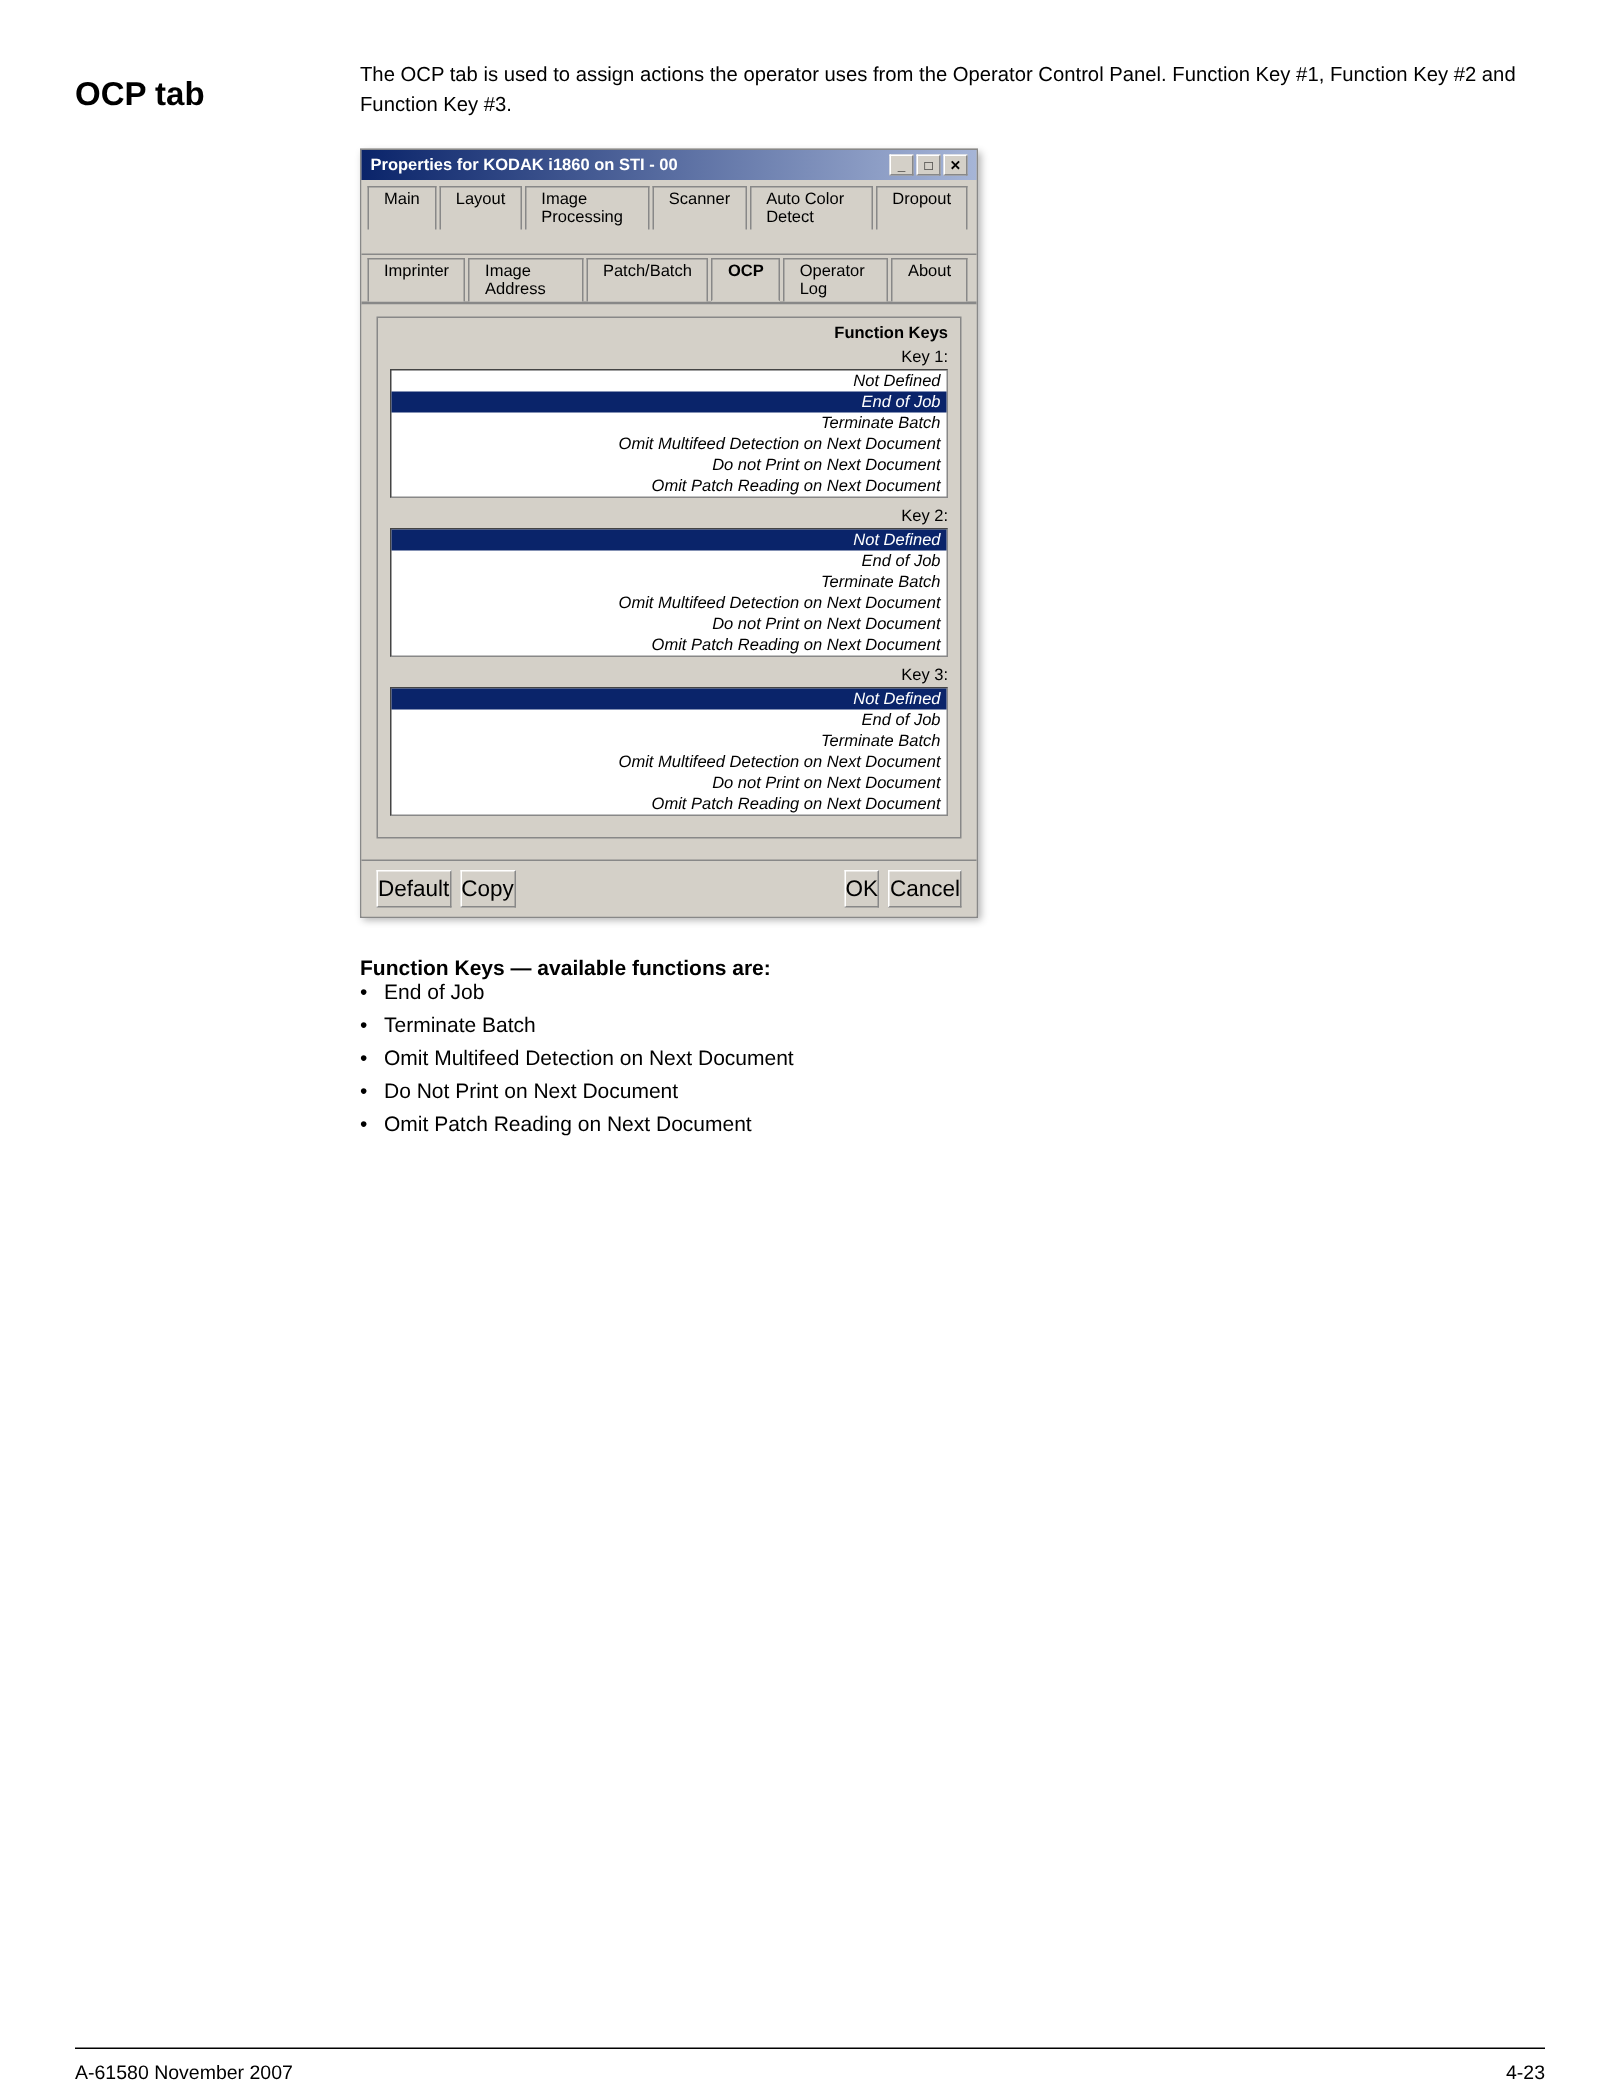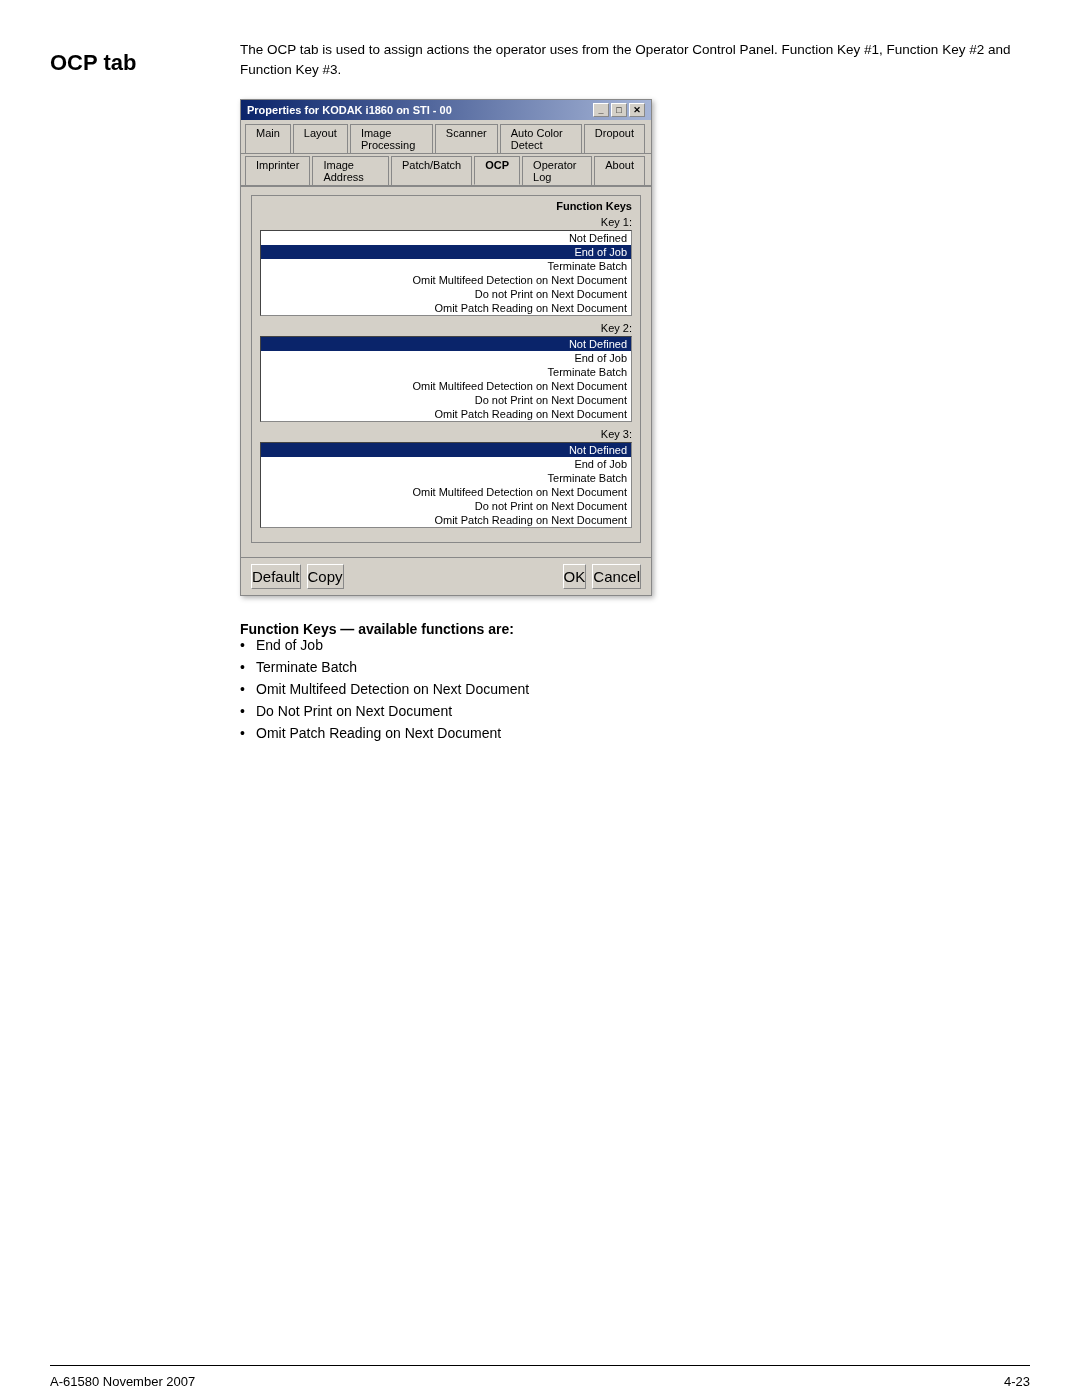--- a/index.html
+++ b/index.html
@@ -88,21 +88,21 @@
       display: flex;
       align-items: center;
       justify-content: center;
       cursor: pointer;
       color: #000;
     }
 
     .dialog-tabs-row1 {
       display: flex;
       background: #d4d0c8;
-      padding: 4px 4px 0 4px;
+      padding: 4px 4px 16px 4px;
       border-bottom: 1px solid #888;
     }
 
     .dialog-tabs-row2 {
       display: flex;
       background: #d4d0c8;
       padding: 2px 4px 0 4px;
       border-bottom: 2px solid #888;
     }
 
@@ -163,20 +163,21 @@
       border-left-color: #444;
       width: 100%;
       font-size: 11px;
       color: #000;
     }
 
     .listbox-item {
       padding: 1px 4px;
       cursor: pointer;
       white-space: nowrap;
+      font-style: italic;
     }
 
     .listbox-item.selected {
       background: #0a246a;
       color: #ffffff;
     }
 
     .dialog-footer {
       display: flex;
       justify-content: space-between;

